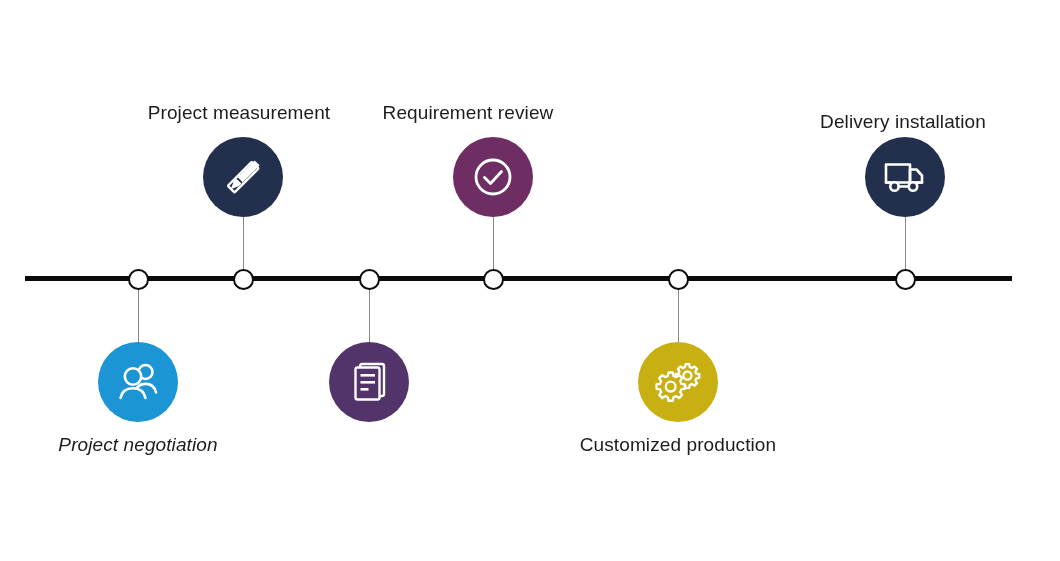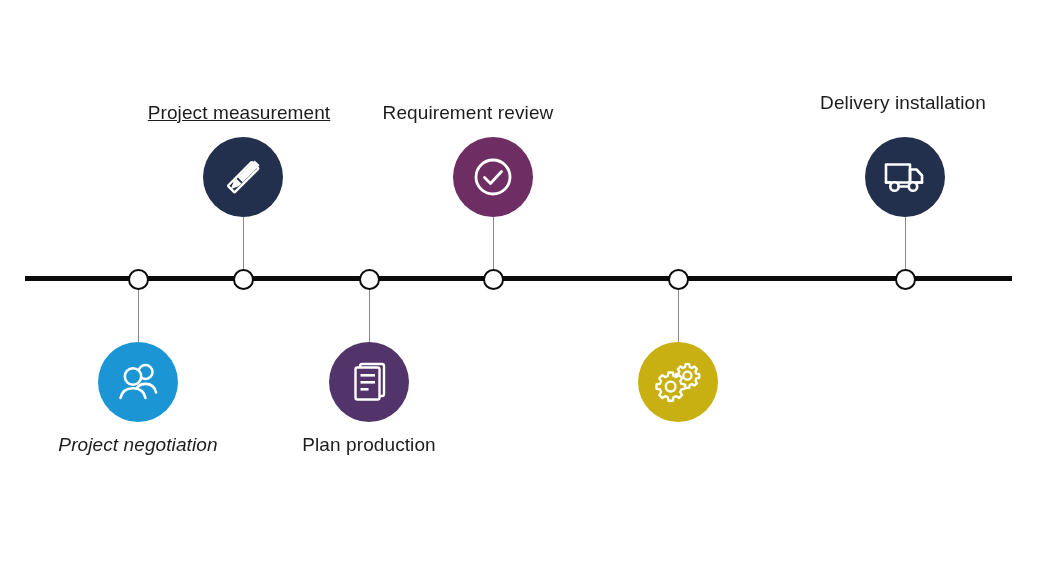--- a/index.html
+++ b/index.html
@@ -112,36 +112,35 @@
         <g transform="rotate(-45 23 23)">
 
           <rect x="6" y="18.5" width="34" height="9.5" rx="1.2" fill="none" stroke="#ffffff" stroke-width="2.4"></rect>
           <rect x="13" y="18.5" width="2.1" height="4.6" fill="#ffffff"></rect>
           <rect x="20.5" y="18.5" width="2.1" height="4.6" fill="#ffffff"></rect>
           <rect x="28" y="18.5" width="2.1" height="4.6" fill="#ffffff"></rect>
         </g>
       </svg>
     </span>
   </div>
-  <div class="label" style="left:239px; top:102px;text-decoration:underline;">Project measurement</div>
+  <div class="label" style="left:239px; top:102px;">Project measurement</div>
 
   <div class="stem" style="left:369px; top:279px; height:63px;"></div>
   <div class="marker" style="left:369px; top:279px;"></div>
   <div class="bubble" style="left:369px; top:382px; background:#52346a;">
     <span>
       <svg width="42" height="44" viewBox="0 0 42 44">
         <rect x="12" y="4" width="24" height="32" rx="2" fill="none" stroke="#ffffff" stroke-width="2.4"></rect>
         <rect x="7.5" y="7.5" width="24" height="32" rx="2" fill="#52346a" stroke="#ffffff" stroke-width="2.4"></rect>
         <rect x="12.5" y="14" width="14.5" height="2.6" fill="#ffffff"></rect>
         <rect x="12.5" y="21" width="14.5" height="2.6" fill="#ffffff"></rect>
         <rect x="12.5" y="28" width="8" height="2.6" fill="#ffffff"></rect>
       </svg>
     </span>
   </div>
-  <div class="label" style="left:369px; top:434px;">Plan production</div>
 
   <div class="stem" style="left:493px; top:217px; height:63px;"></div>
   <div class="marker" style="left:493px; top:279px;"></div>
   <div class="bubble" style="left:493px; top:177px; background:#6e2d63;">
     <span>
       <svg width="46" height="46" viewBox="0 0 46 46" fill="none" stroke="#ffffff" stroke-width="2.8" stroke-linecap="round" stroke-linejoin="round">
         <circle cx="23" cy="23" r="17"></circle>
         <path d="M14.5 23.5l6 6 11-12"></path>
       </svg>
     </span>
@@ -157,33 +156,34 @@
 
           <path d="M31.6 5.2h3.6l.55 2.9 2.25.95 2.45-1.6 2.55 2.55-1.6 2.45.95 2.25 2.9.55v3.6l-2.9.55-.95 2.25 1.6 2.45-2.55 2.55-2.45-1.6-2.25.95-.55 2.9h-3.6l-.55-2.9-2.25-.95-2.45 1.6-2.55-2.55 1.6-2.45-.95-2.25-2.9-.55v-3.6l2.9-.55.95-2.25-1.6-2.45 2.55-2.55 2.45 1.6 2.25-.95z"></path>
           <circle cx="33.4" cy="16.6" r="4.1"></circle>
 
           <path d="M14.5 13.5h4.3l.65 3.45 2.7 1.12 2.9-1.9 3.05 3.05-1.9 2.9 1.12 2.7 3.45.65v4.3l-3.45.65-1.12 2.7 1.9 2.9-3.05 3.05-2.9-1.9-2.7 1.12-.65 3.45h-4.3l-.65-3.45-2.7-1.12-2.9 1.9-3.05-3.05 1.9-2.9-1.12-2.7-3.45-.65v-4.3l3.45-.65 1.12-2.7-1.9-2.9 3.05-3.05 2.9 1.9 2.7-1.12z" fill="#c9b012"></path>
           <circle cx="16.65" cy="27.6" r="4.9"></circle>
         </g>
       </svg>
     </span>
   </div>
+  <div class="label" style="left:678px; top:434px;">Customized production</div>
 
   <div class="stem" style="left:905px; top:217px; height:63px;"></div>
   <div class="marker" style="left:905px; top:279px;"></div>
   <div class="bubble" style="left:905px; top:177px; background:#22304e;">
     <span>
       <svg width="46" height="40" viewBox="0 0 46 40">
         <g fill="none" stroke="#ffffff" stroke-width="2.6" stroke-linejoin="round" stroke-linecap="round">
           <path d="M4 7.5h24v18H4z"></path>
           <path d="M28 12.5h6.5l5.5 6v7H28z"></path>
           <circle cx="12.5" cy="29.5" r="4.2" fill="#22304e"></circle>
           <circle cx="31" cy="29.5" r="4.2" fill="#22304e"></circle>
           <path d="M16.7 29.5h10.1"></path>
           <path d="M4 25.5h4.3"></path>
           <path d="M35.2 25.5H40"></path>
         </g>
       </svg>
     </span>
   </div>
-  <div class="label" style="left:903px; top:92px;">Delivery installation</div>
+  <div class="label" style="left:903px; top:111px;">Delivery installation</div>
 
 </div>
 
 </body></html>

